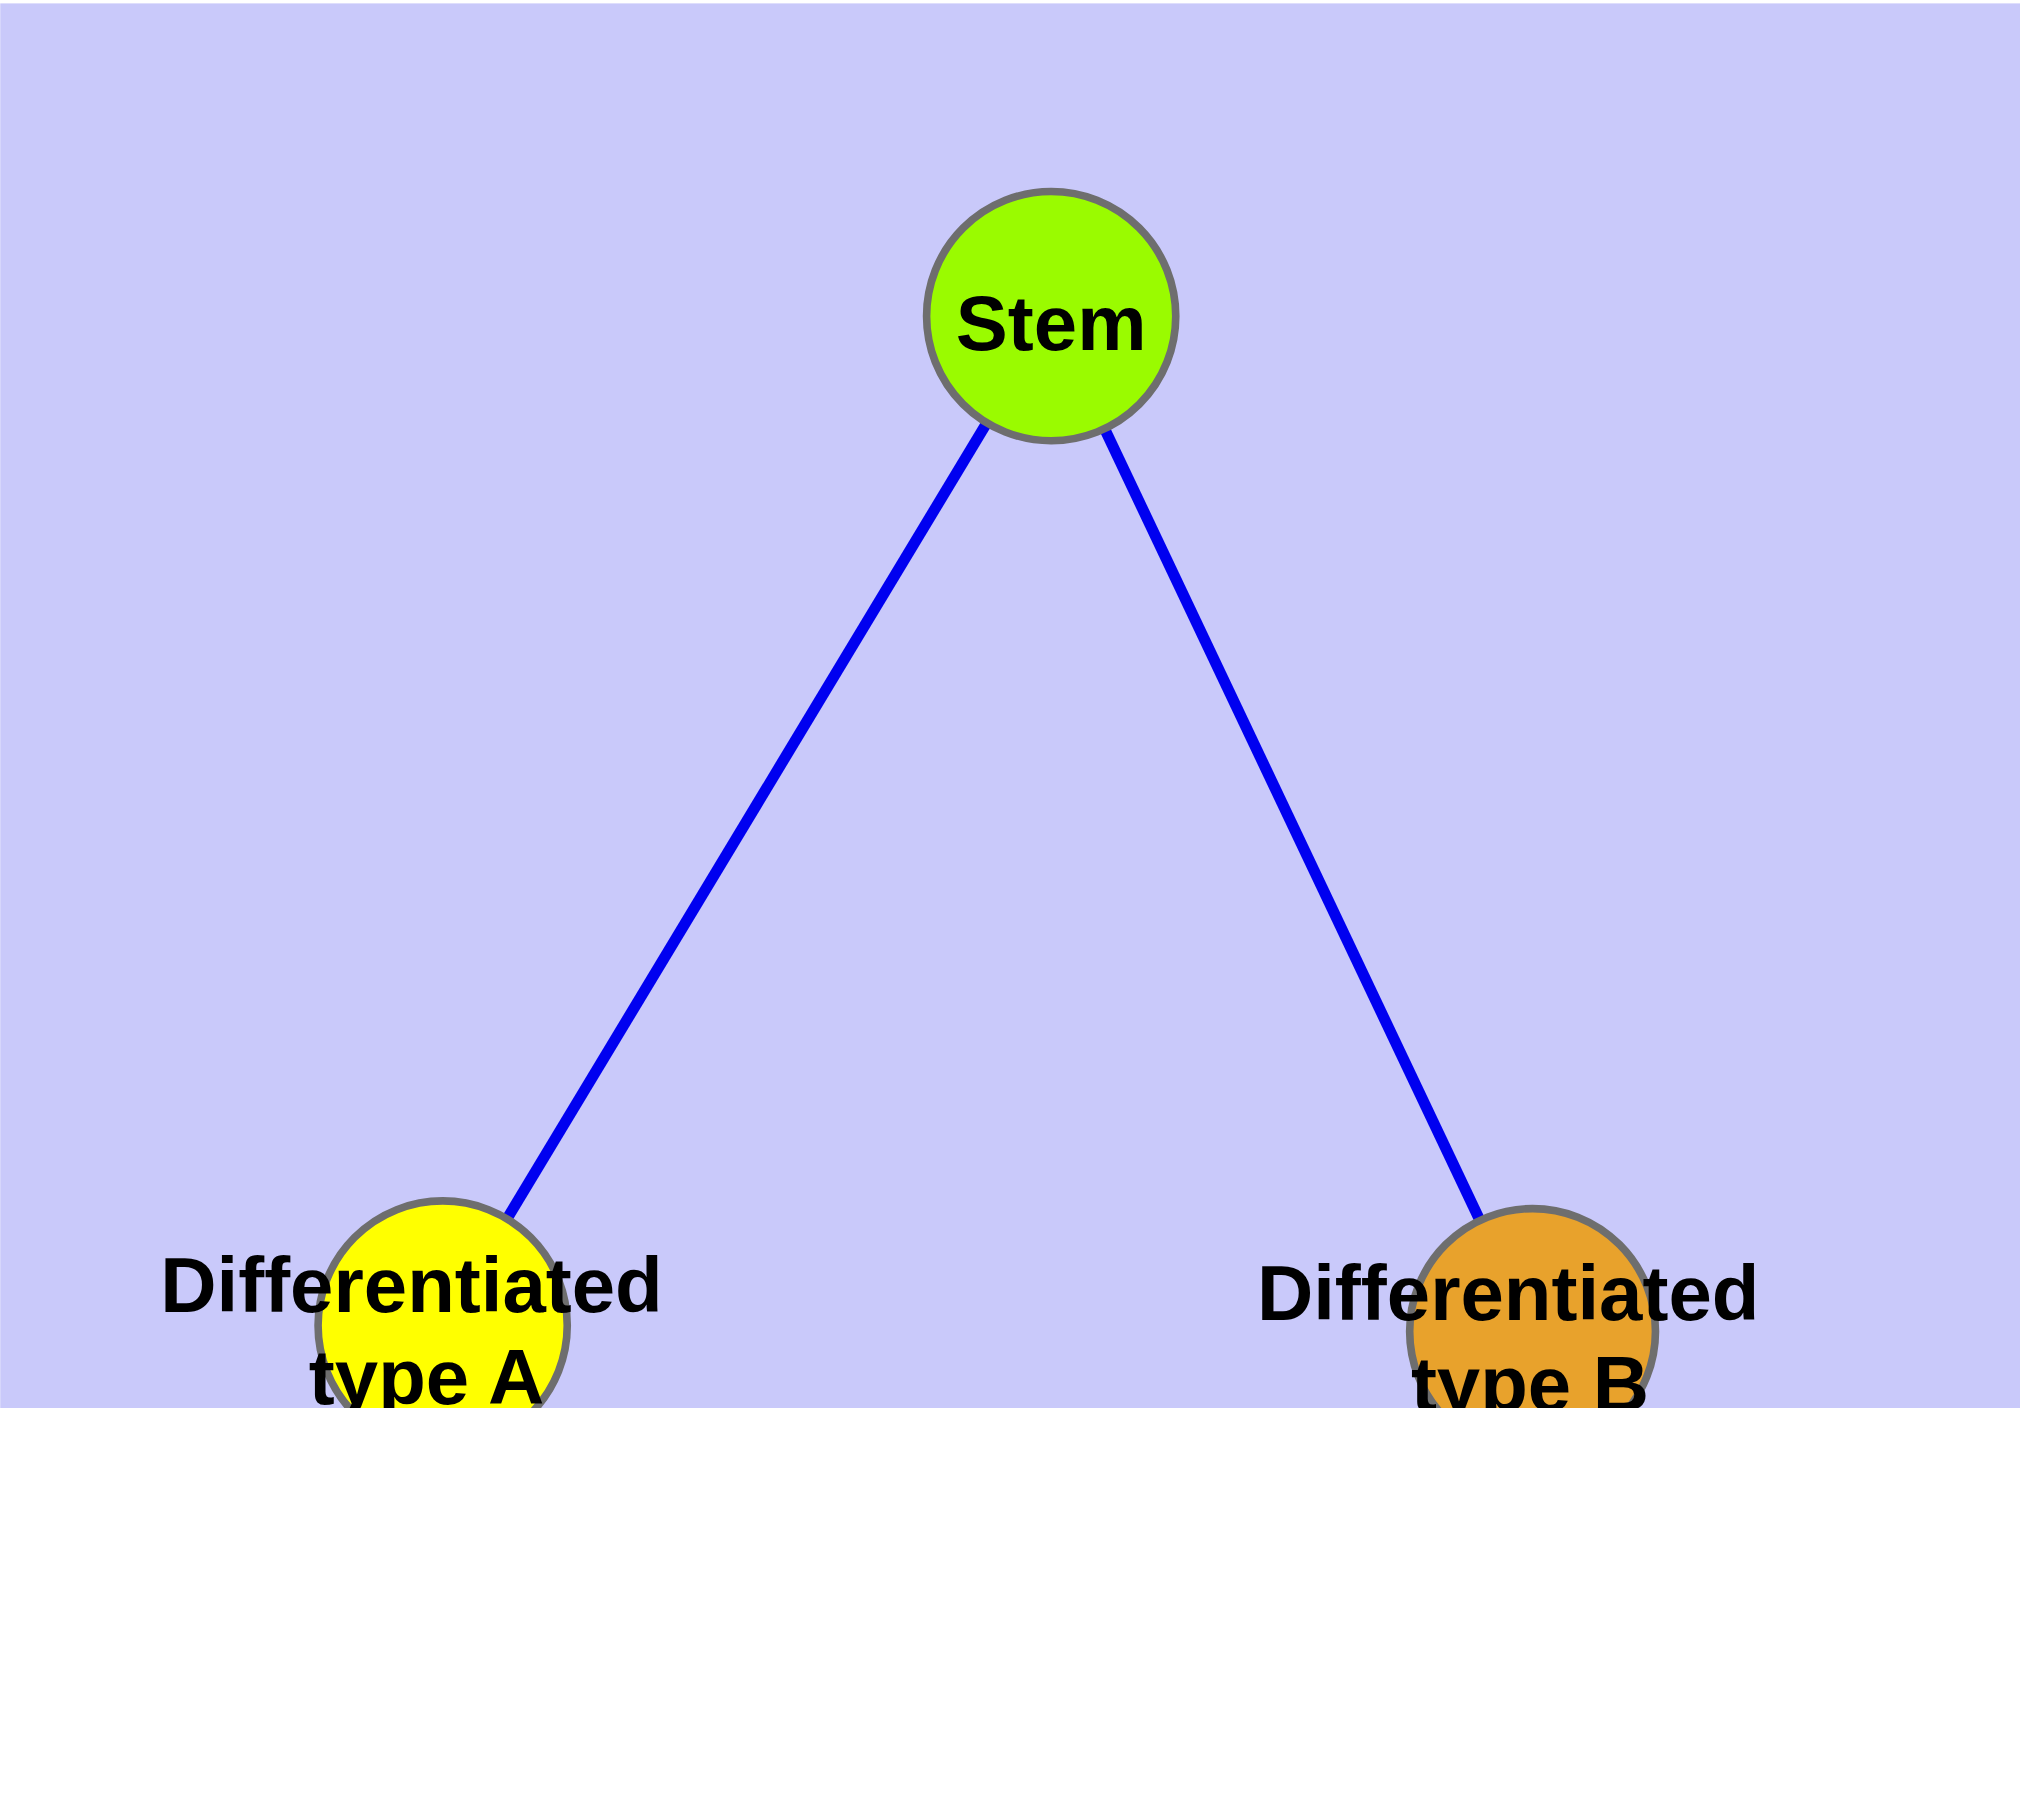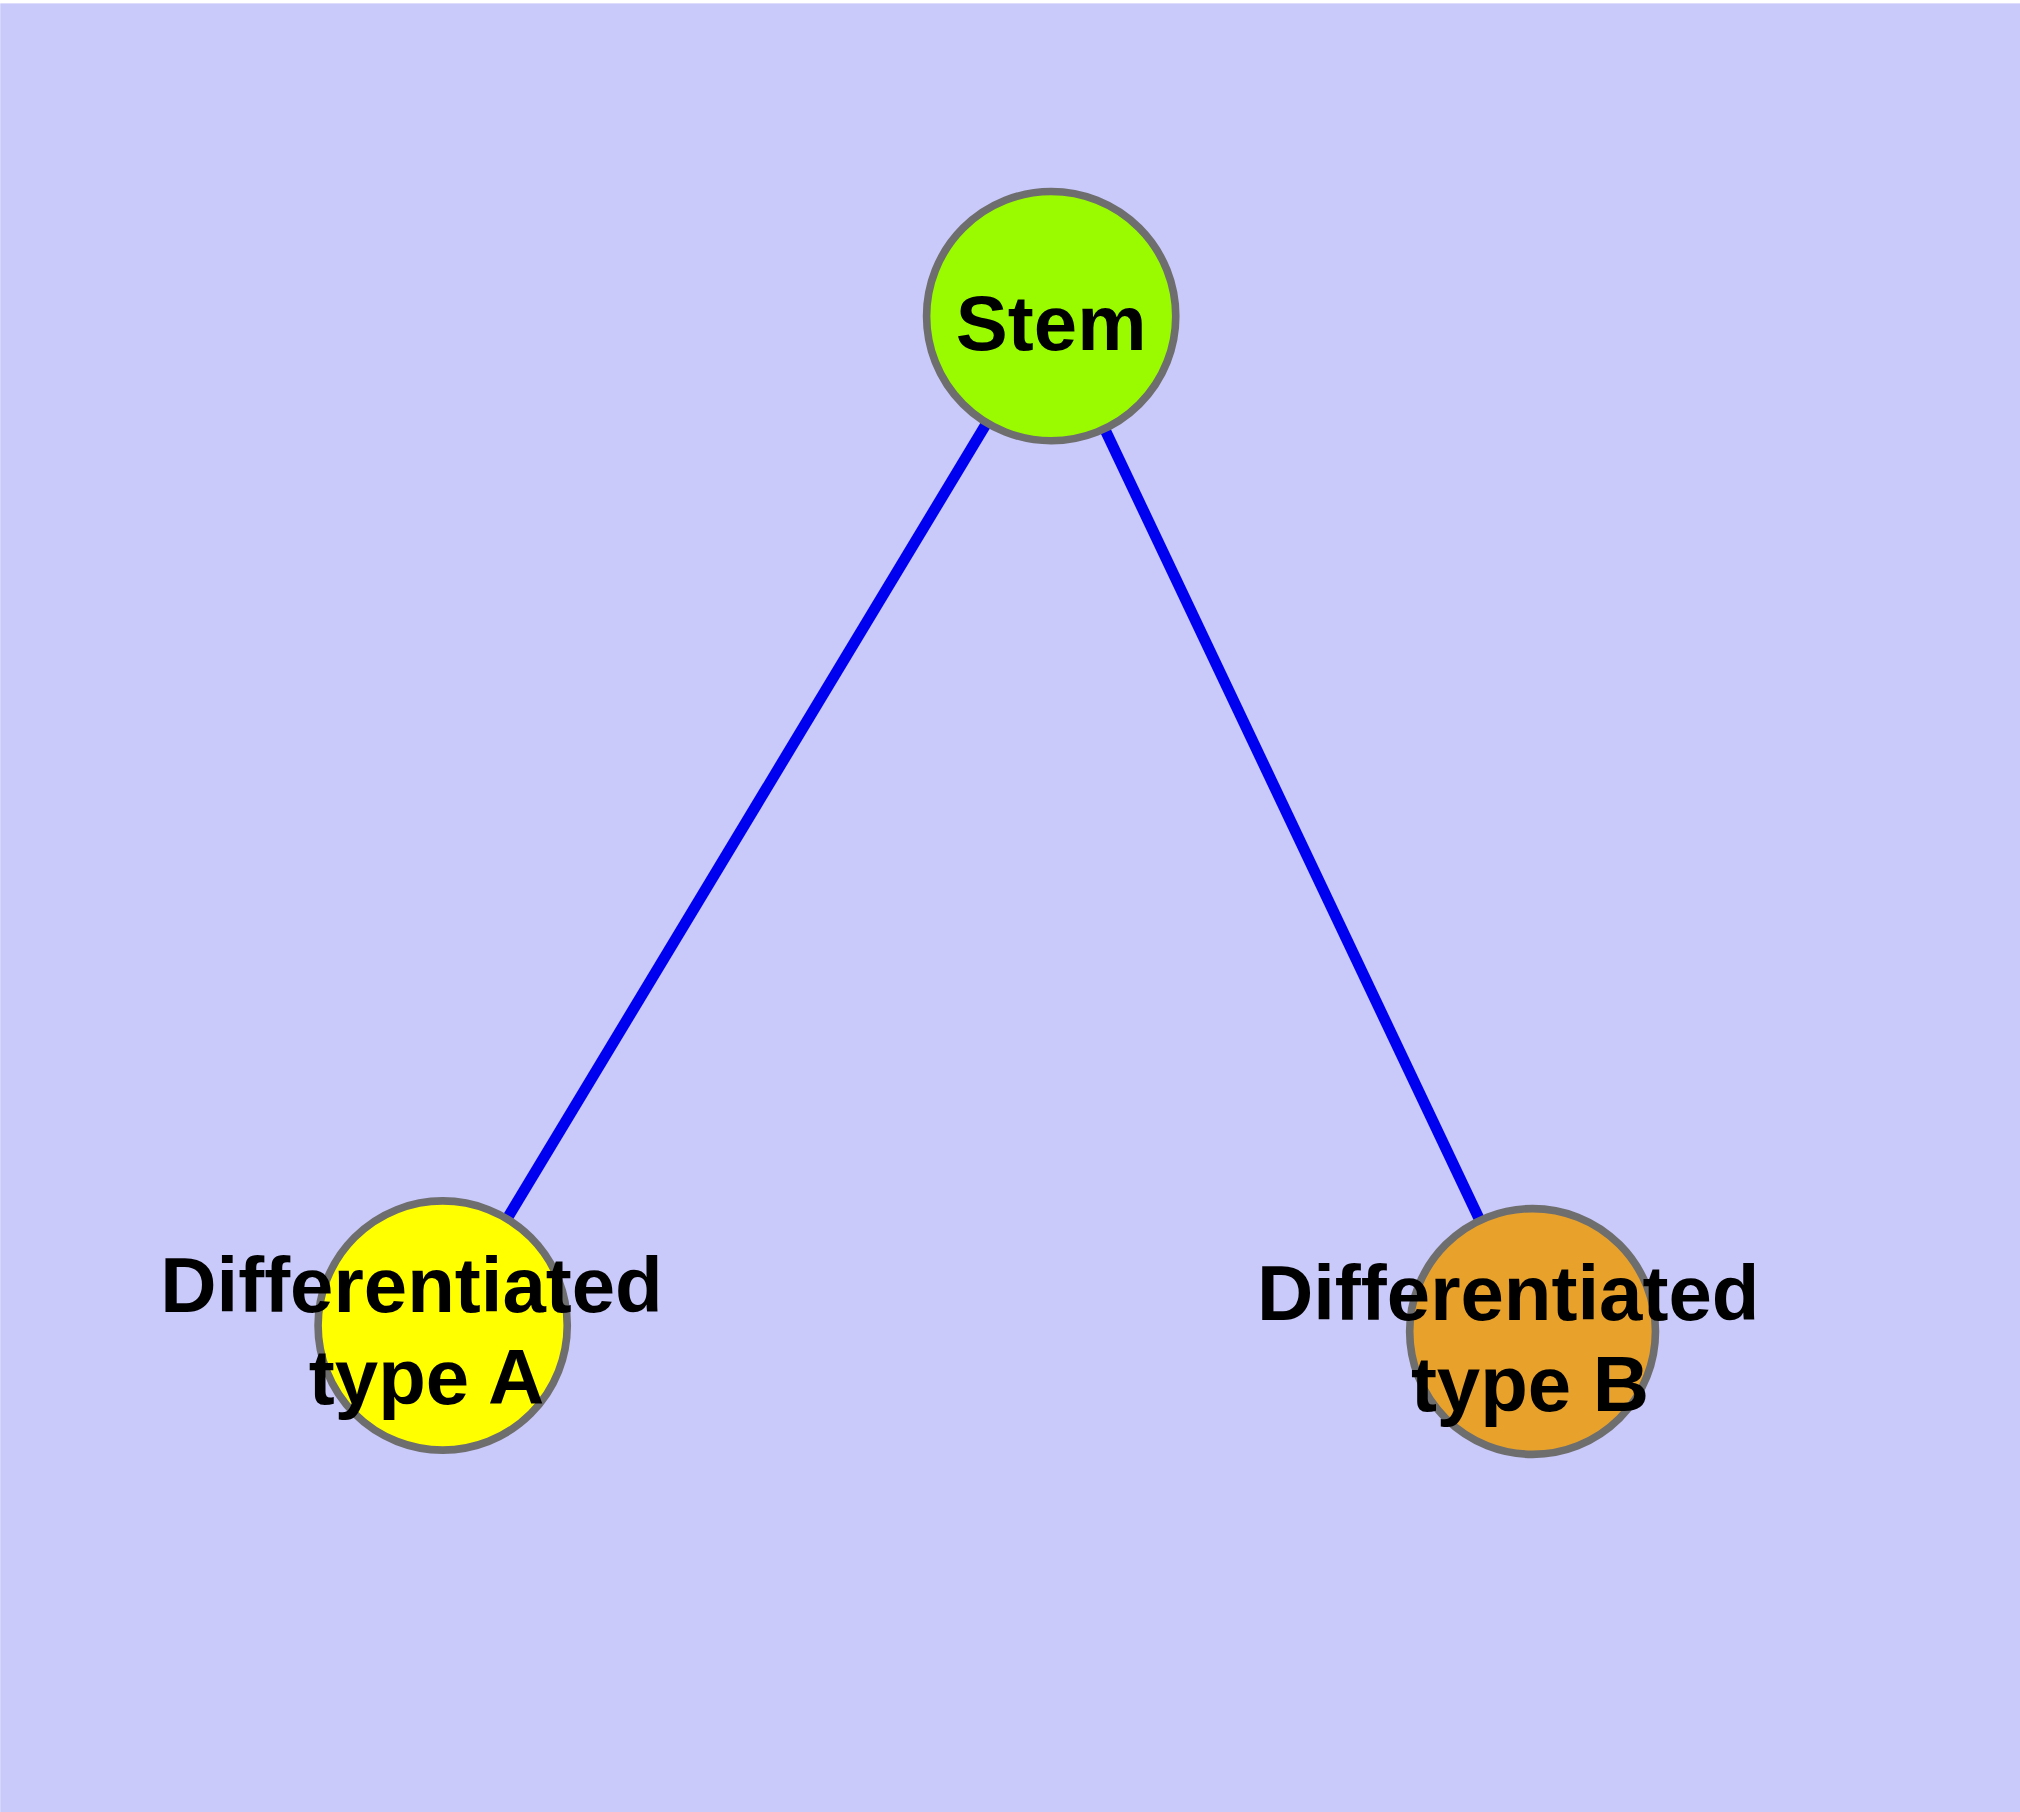--- a/index.html
+++ b/index.html
@@ -3,21 +3,21 @@
 <meta charset="utf-8">
 <style>
   html, body {
     margin: 0;
     padding: 0;
     background: #ffffff;
   }
   .stage {
     position: relative;
     width: 2021px;
-    height: 1812px;
+    height: 1408px;
     background: var(--page-margin-color, #ffffff);
     overflow: hidden;
   }
   svg.graph {
     display: block;
   }
   .edge {
     stroke: var(--edge-color, #0000f0);
     stroke-width: 13;
     fill: none;

